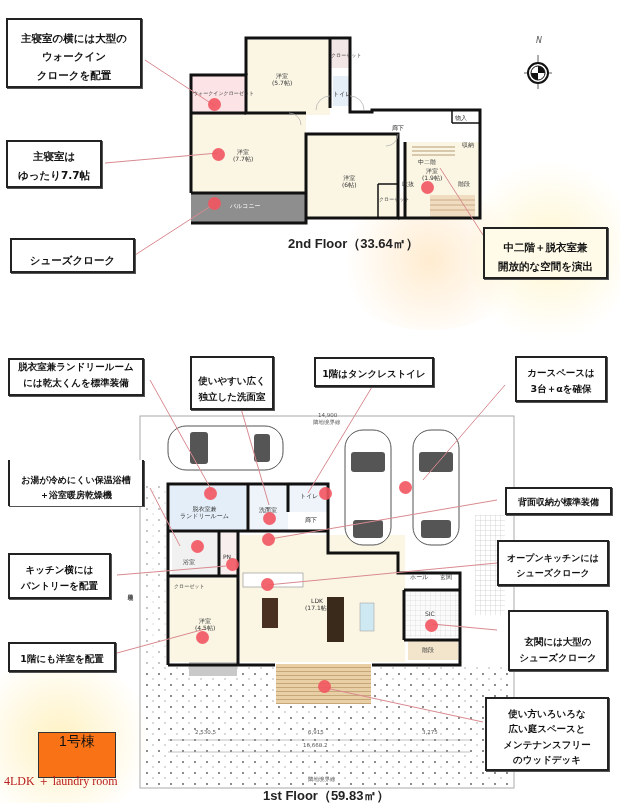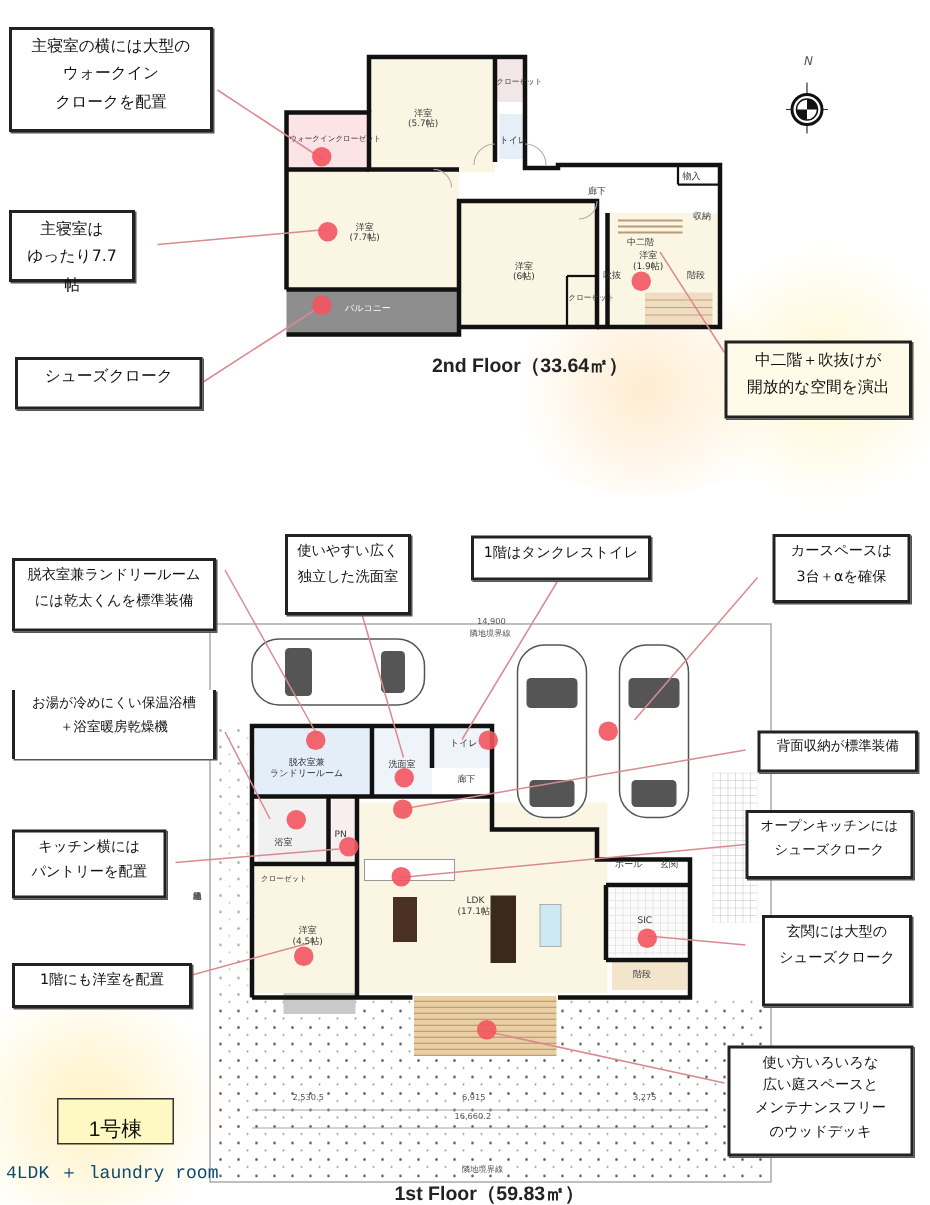--- a/index.html
+++ b/index.html
@@ -1,26 +1,26 @@
 <!DOCTYPE html>
 <html><head>
 <meta charset="utf-8">
 <style>
   *{box-sizing:border-box;margin:0;padding:0}
   body{width:620px;height:803px;position:relative;overflow:hidden;background:#fff;font-family:"DejaVu Sans",sans-serif;color:#111}
   .glow{position:absolute;border-radius:50%;pointer-events:none}
-  .callout{position:absolute;background:#fff;border:2px solid #222;display:flex;align-items:flex-start;justify-content:center;text-align:center;font-weight:normal;font-size:10.5px;line-height:1.75;padding:2px 6px;box-shadow:1px 1px 0 #555}
+  .callout{position:absolute;background:#fff;border:2px solid #222;display:flex;align-items:flex-end;justify-content:center;text-align:center;font-weight:bold;font-size:10.5px;line-height:1.75;padding:2px 6px;box-shadow:1px 1px 0 #555}
   .callout.yellow{background:#fffbe8}
   .callout span{display:block;white-space:pre-line}
   svg{position:absolute;left:0;top:0}
   .room-label{position:absolute;font-size:6px;color:#333;text-align:center;line-height:1.2;white-space:pre-line}
   .dot{position:absolute;width:13px;height:13px;border-radius:50%;background:#f25560;opacity:.9}
   .floor-title{position:absolute;font-family:"Liberation Sans",sans-serif;font-weight:bold;font-size:13px;color:#222}
-  .unit-box{position:absolute;left:38px;top:732px;width:78px;height:31px;border:1px solid #333;background:#fef9c3;display:flex;align-items:flex-end;justify-content:center;font-size:14px;font-family:"Liberation Sans",sans-serif}
-  .unit-sub{position:absolute;left:4px;top:773px;font-size:12px;font-family:Liberation Mono, monospace;color:#0c4a6e}
+  .unit-box{position:absolute;left:38px;top:732px;width:78px;height:46px;border:1px solid #333;background:#f97316;display:flex;align-items:flex-start;justify-content:center;font-size:14px;font-family:"Liberation Sans",sans-serif}
+  .unit-sub{position:absolute;left:4px;top:773px;font-size:12px;font-family:Liberation Serif, serif;color:#b91c1c}
   .dim{position:absolute;font-size:5.5px;color:#555}
 </style>
 </head>
 <body>
 
 <div class="glow" style="left:330px;top:190px;width:200px;height:140px;background:radial-gradient(circle,rgba(255,200,120,.35),rgba(255,255,255,0) 70%)"></div>
 <div class="glow" style="left:470px;top:150px;width:160px;height:200px;background:radial-gradient(circle,rgba(255,235,150,.45),rgba(255,255,255,0) 70%)"></div>
 <div class="glow" style="left:-40px;top:660px;width:200px;height:160px;background:radial-gradient(circle,rgba(255,225,120,.45),rgba(255,255,255,0) 70%)"></div>
 
 <svg width="620" height="803">
@@ -248,32 +248,32 @@
 <div class="dot" style="left:318px;top:680px"></div>
 
 <div class="floor-title" style="left:288px;top:235px">2nd Floor（33.64㎡）</div>
 <div class="floor-title" style="left:263px;top:787px">1st Floor（59.83㎡）</div>
 
 <div class="callout" style="left:6px;top:18px;width:136px;height:70px">
     <span>主寝室の横には大型の
 ウォークイン
 クロークを配置</span>
   </div>
-<div class="callout" style="left:6px;top:140px;width:84px;height:48px">
+<div class="callout" style="left:6px;top:140px;width:96px;height:48px">
     <span>主寝室は
 ゆったり7.7帖</span>
   </div>
 <div class="callout" style="left:10px;top:238px;width:125px;height:35px">
     <span>シューズクローク</span>
   </div>
 <div class="callout yellow" style="left:483px;top:227px;width:125px;height:52px">
-    <span>中二階＋吹抜けが
+    <span>中二階＋脱衣室兼
 開放的な空間を演出</span>
   </div>
-<div class="callout" style="left:8px;top:372px;width:136px;height:49px;font-size:9.5px">
+<div class="callout" style="left:8px;top:358px;width:136px;height:38px;font-size:9.5px">
     <span>脱衣室兼ランドリールーム
 には乾太くんを標準装備</span>
   </div>
 <div class="callout" style="left:190px;top:356px;width:84px;height:54px;font-size:9.5px">
     <span>使いやすい広く
 独立した洗面室</span>
   </div>
 <div class="callout" style="left:314px;top:357px;width:120px;height:30px;font-size:9.5px">
     <span>1階はタンクレストイレ</span>
   </div>
@@ -289,21 +289,21 @@
     <span>背面収納が標準装備</span>
   </div>
 <div class="callout" style="left:8px;top:553px;width:103px;height:46px;font-size:9.5px">
     <span>キッチン横には
 パントリーを配置</span>
   </div>
 <div class="callout" style="left:497px;top:540px;width:112px;height:46px;font-size:9px">
     <span>オープンキッチンには
 シューズクローク</span>
   </div>
-<div class="callout" style="left:8px;top:642px;width:120px;height:30px;font-size:9.5px">
+<div class="callout" style="left:8px;top:642px;width:108px;height:30px;font-size:9.5px">
     <span>1階にも洋室を配置</span>
   </div>
 <div class="callout" style="left:508px;top:610px;width:100px;height:61px;font-size:9.5px">
     <span>玄関には大型の
 シューズクローク</span>
   </div>
 <div class="callout" style="left:485px;top:697px;width:124px;height:74px;font-size:9.5px;line-height:1.6">
     <span>使い方いろいろな
 広い庭スペースと
 メンテナンスフリー

